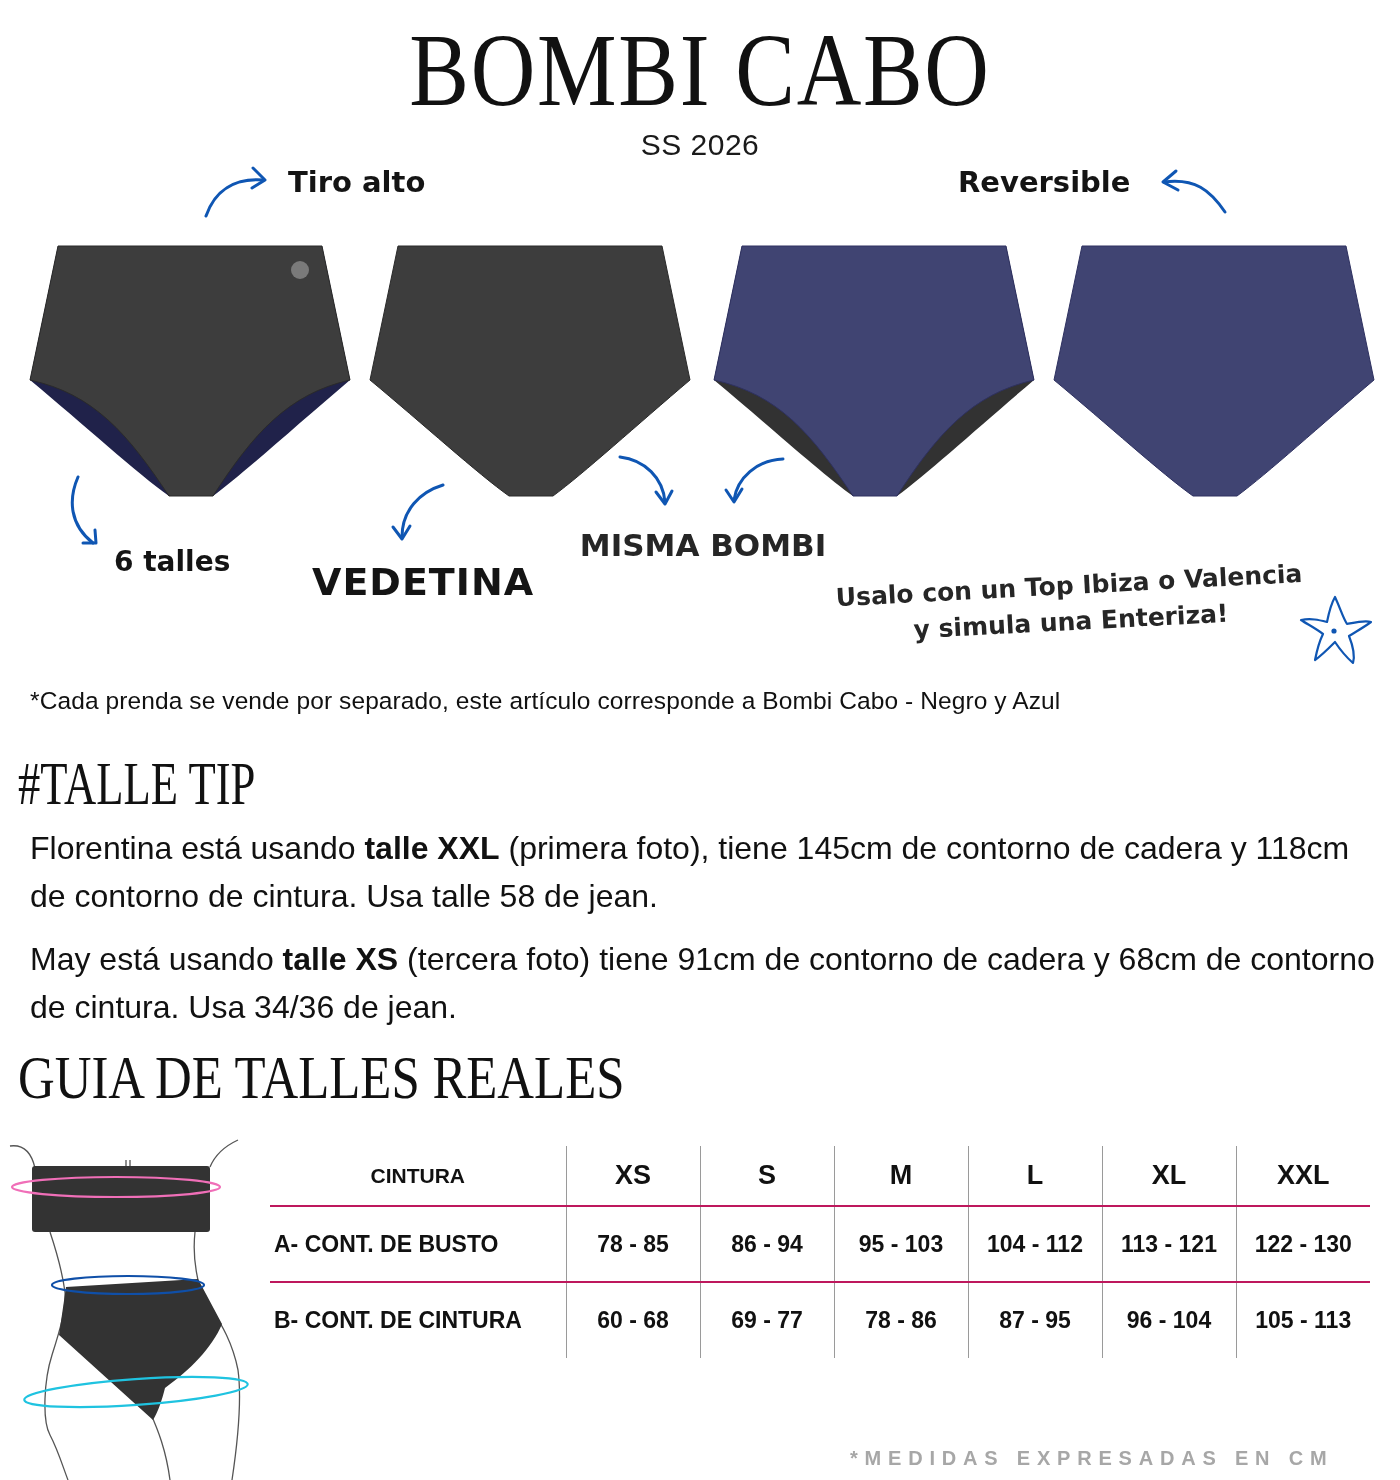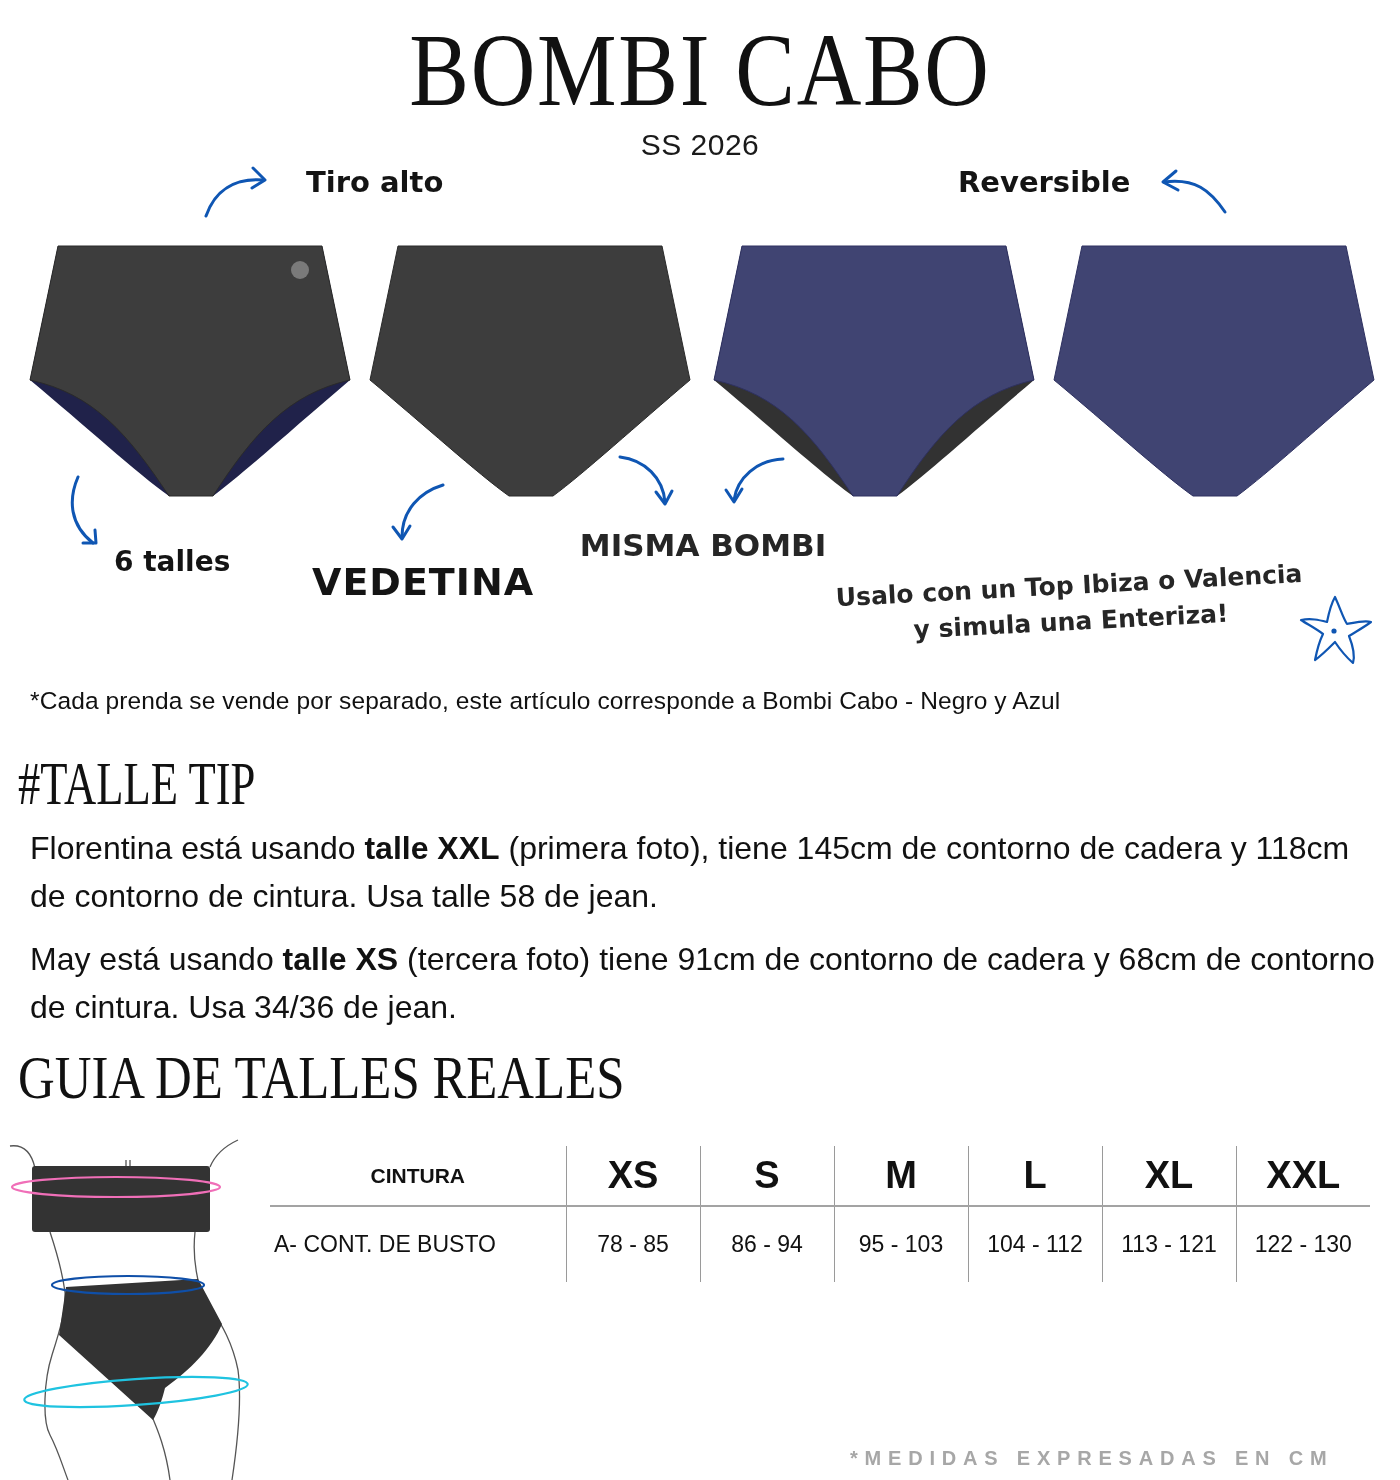--- a/index.html
+++ b/index.html
@@ -16,21 +16,21 @@
     color: #111;
   }
   .season {
     left: 0; width: 1400px; top: 128px; text-align: center;
     font-size: 30px; color: #1a1a1a; letter-spacing: 0.5px;
   }
 
   .hand {
     font-family: "DejaVu Sans", sans-serif; font-weight: 700; color: #141414;
   }
-  .note-tiro { left: 288px; top: 165px; font-size: 29px; margin-left: 18px; }
+  .note-tiro { left: 288px; top: 165px; font-size: 29px; }
   .note-rev { left: 958px; top: 165px; font-size: 29px; }
   .note-6 { left: 114px; top: 545px; font-size: 28px; }
   .note-ved { left: 312px; top: 560px; font-size: 38px; letter-spacing: 1px; }
   .note-misma { left: 578px; top: 525px; width: 250px; text-align: center; font-size: 31px; line-height: 40px; color: #262626; font-weight: 600; }
   .note-usalo {
     left: 815px; top: 568px; width: 510px; text-align: center;
     font-size: 25px; line-height: 36px; color: #262626; transform: rotate(-3deg);
   }
 
   .garment { position: absolute; }
@@ -50,22 +50,22 @@
   .para1 { top: 824px; }
   .para2 { top: 935px; }
 
   .chart-table {
     position: absolute; left: 270px; top: 1146px; width: 1100px;
     border-collapse: collapse; table-layout: fixed;
   }
   .chart-table th, .chart-table td { text-align: center; vertical-align: middle; }
   .chart-table th { height: 60px; font-weight: 700; color: #111; }
   .chart-table th.medidas { font-size: 21px; width: 296px; }
-  .chart-table th.size { font-size: 38px; }
-  .chart-table td { height: 76px; font-size: 23px; font-weight: 400; color: #111; border-top: 2px solid #a3a3a3; }
+  .chart-table th.size { font-size: 27px; }
+  .chart-table td { height: 76px; font-size: 23px; font-weight: 700; color: #111; border-top: 2px solid #be185d; }
   .chart-table td.label { font-size: 23px; text-align: left; padding-left: 4px; white-space: nowrap; }
   .chart-table th + th, .chart-table td + td { border-left: 1.5px solid #9a9a9a; }
   .c-busto { color: #f06f96; }
   .c-cintura { color: #3a3d74; }
   .c-cadera { color: #17bfdf; }
 
   .footnote {
     left: 850px; top: 1447px; font-size: 20px; font-weight: 700;
     color: #a7a7a7; letter-spacing: 6.8px; white-space: nowrap;
   }
@@ -183,16 +183,25 @@
   <tbody>
     <tr>
       <td class="label c-busto">A- CONT. DE BUSTO</td>
       <td>78 - 85</td>
       <td>86 - 94</td>
       <td>95 - 103</td>
       <td>104 - 112</td>
       <td>113 - 121</td>
       <td>122 - 130</td>
     </tr>
+    <tr>
+      <td class="label c-cintura">B- CONT. DE CINTURA</td>
+      <td>60 - 68</td>
+      <td>69 - 77</td>
+      <td>78 - 86</td>
+      <td>87 - 95</td>
+      <td>96 - 104</td>
+      <td>105 - 113</td>
+    </tr>
   </tbody>
 </table>
 
 <div class="abs footnote">*MEDIDAS EXPRESADAS EN CM</div>
 
 </body></html>

